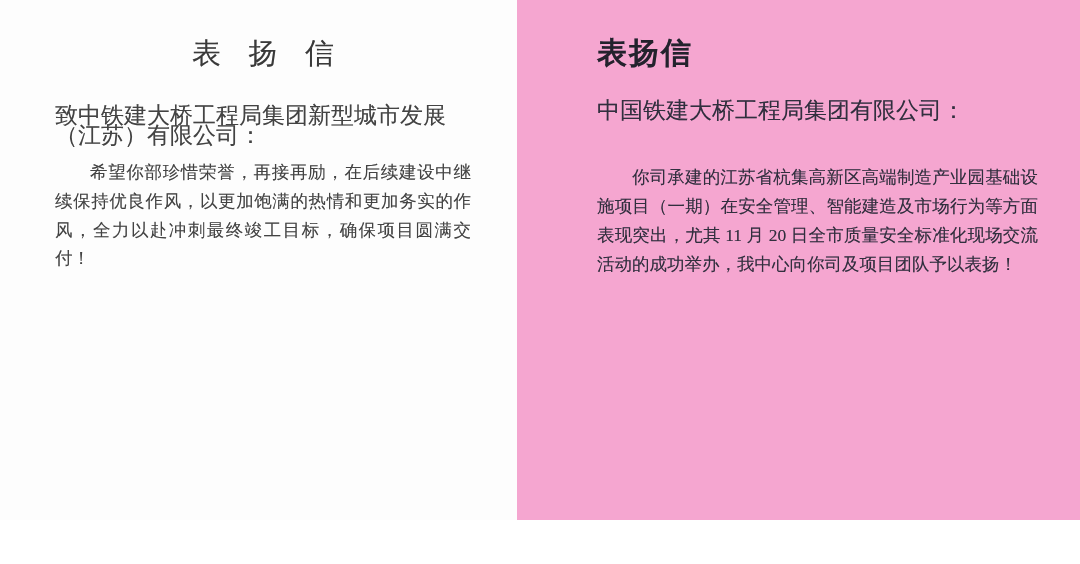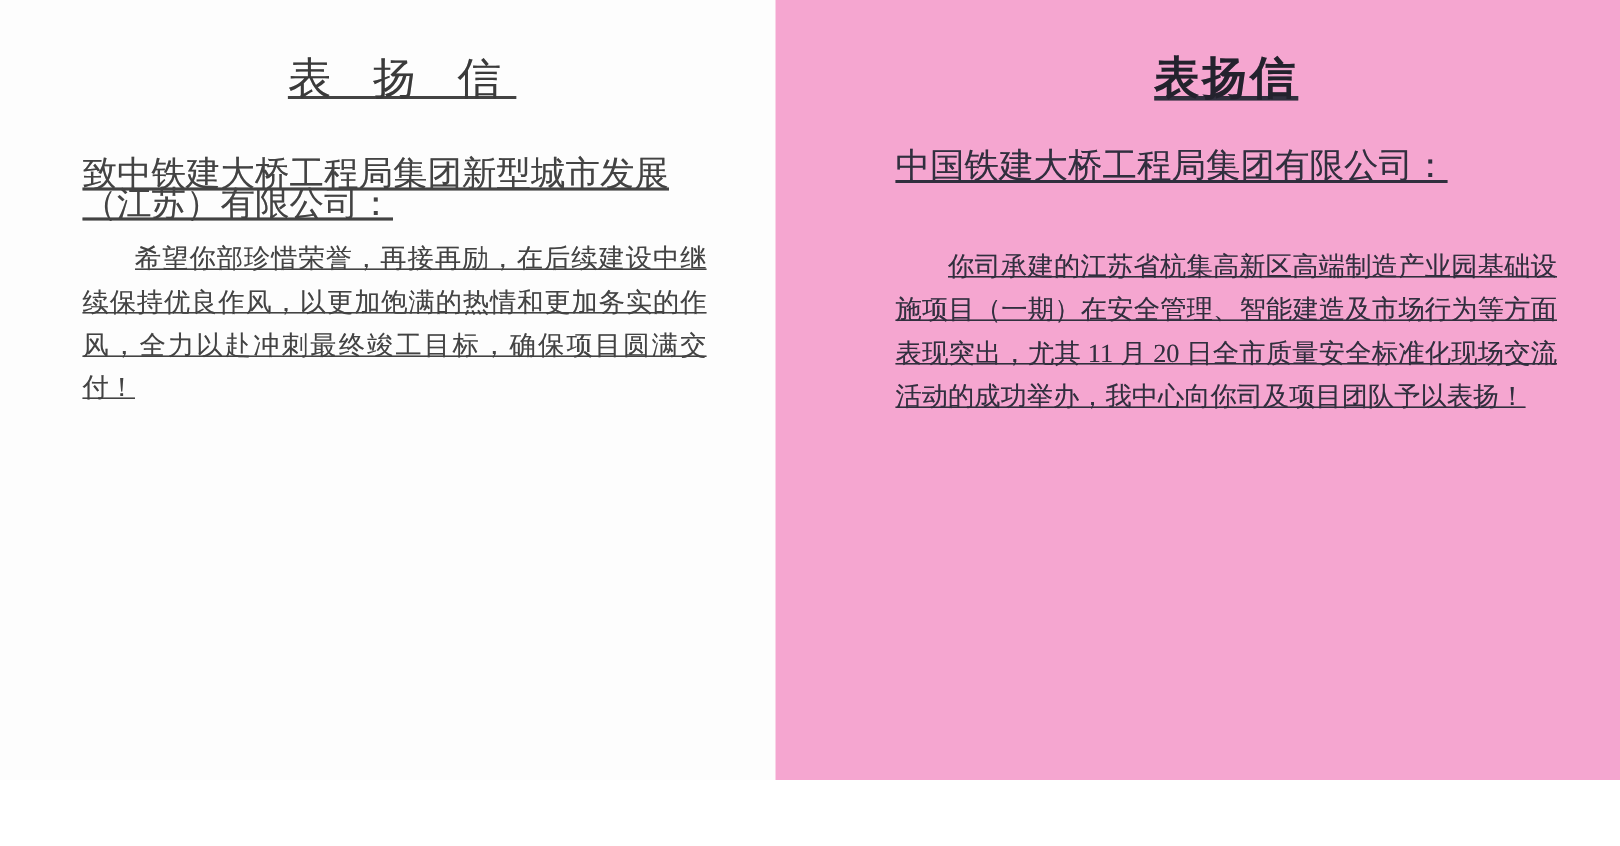--- a/index.html
+++ b/index.html
@@ -8,21 +8,20 @@
     position: relative;
     width: 1080px;
     height: 564px;
     display: flex;
     overflow: hidden;
     font-family: "Liberation Serif", "DejaVu Serif", serif;
   }
   .page {
     height: 520px;
     overflow: hidden;
-    text-decoration: underline;
   }
   .page-left {
     width: 517px;
     background: #fdfdfd;
     color: #434343;
     padding: 36px 46px 0 55px;
   }
   .page-right {
     width: 563px;
     background: #f5a6d0;
@@ -32,21 +31,21 @@
   .letter-title-left {
     text-align: center;
     font-size: 29px;
     line-height: 34px;
     letter-spacing: 0.35em;
     text-indent: 0.35em; 
     color: #3a3a3a;
     font-weight: 500;
   }
   .letter-title-right {
-    text-align: center;
+    text-align: left;
     font-size: 30px;
     line-height: 34px;
     letter-spacing: 2px;
     font-weight: bold;
     font-family: "Liberation Sans", "DejaVu Sans", sans-serif;
     color: #23222d;
   }
   .salutation {
     font-size: 23px;
     line-height: 20px;

